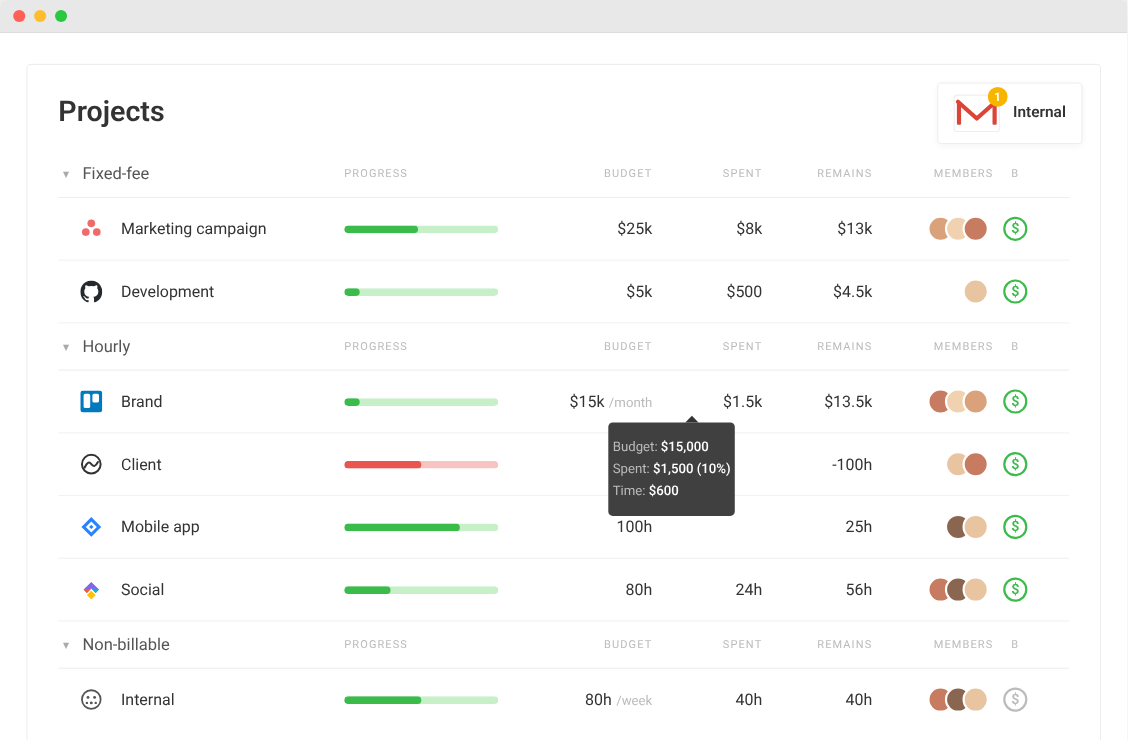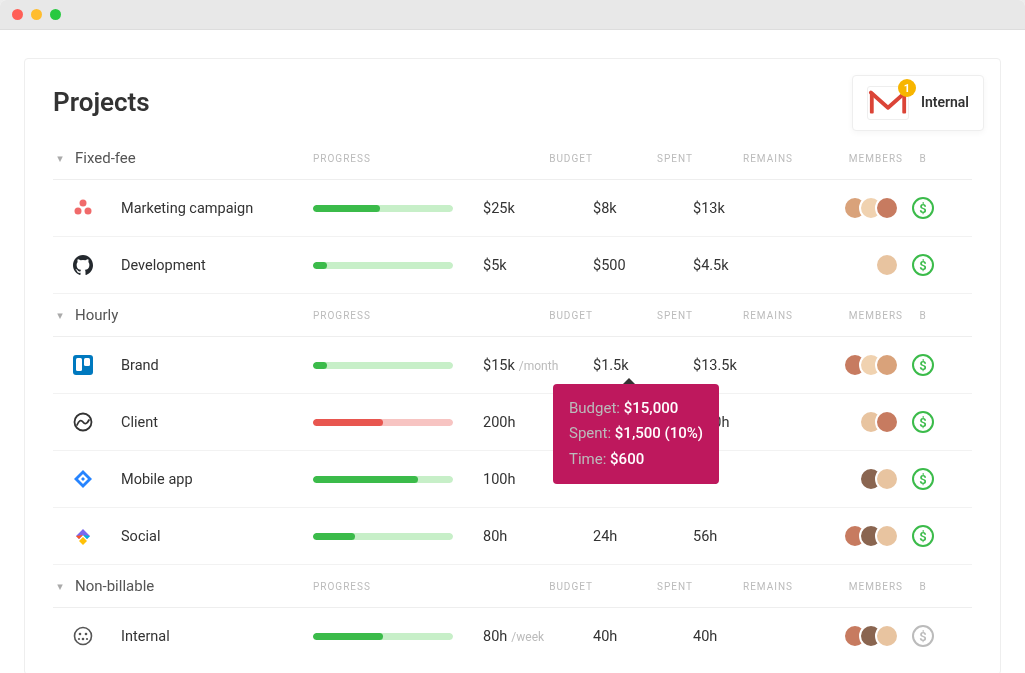--- a/index.html
+++ b/index.html
@@ -136,21 +136,21 @@
     text-transform: uppercase;
     text-align: right;
   }
   .col-head.progress-head { text-align: left; }
   .col-head.members-head { text-align: right; }
   .col-head.b-head { text-align: center; }
 
   .project-name {
     display: flex;
     align-items: center;
-    gap: 28px;
+    gap: 17px;
     color: #333;
     font-size: 14.5px;
     padding-left: 20px;
   }
   .project-icon {
     width: 20px;
     height: 20px;
     display: flex;
     align-items: center;
     justify-content: center;
@@ -173,21 +173,21 @@
     left: 0;
     top: 0;
     bottom: 0;
     border-radius: 4px;
   }
   .progress-bar.green .track { background: #c7efc8; }
   .progress-bar.green .fill { background: #3bbb4a; }
   .progress-bar.red .track { background: #f7c4c2; }
   .progress-bar.red .fill { background: #e8564f; }
 
-  .cell { text-align: left; color: #333; font-size: 14.5px; white-space: nowrap; }
+  .cell { text-align: right; color: #333; font-size: 14.5px; white-space: nowrap; }
   .cell .suffix { color: #bbb; font-size: 12px; margin-left: 4px; }
 
   .members {
     display: flex;
     justify-content: flex-end;
     padding-right: 4px;
   }
   .avatar {
     width: 24px;
     height: 24px;
@@ -216,25 +216,25 @@
     align-items: center;
     justify-content: center;
     font-size: 13px;
     font-weight: 600;
   }
   .billing-circle.green { border-color: #3bbb4a; color: #3bbb4a; }
   .billing-circle.gray { border-color: #bbb; color: #bbb; }
 
   .tooltip {
     position: absolute;
-    background: #be185d;
+    background: #404040;
     color: #fff;
     border-radius: 4px;
-    padding: 12px 16px;
-    font-size: 15px;
+    padding: 12px 4px;
+    font-size: 12px;
     line-height: 1.7;
     z-index: 10;
     white-space: nowrap;
   }
   .tooltip::before {
     content: "";
     position: absolute;
     top: -6px;
     left: 70px;
     border-left: 6px solid transparent;

